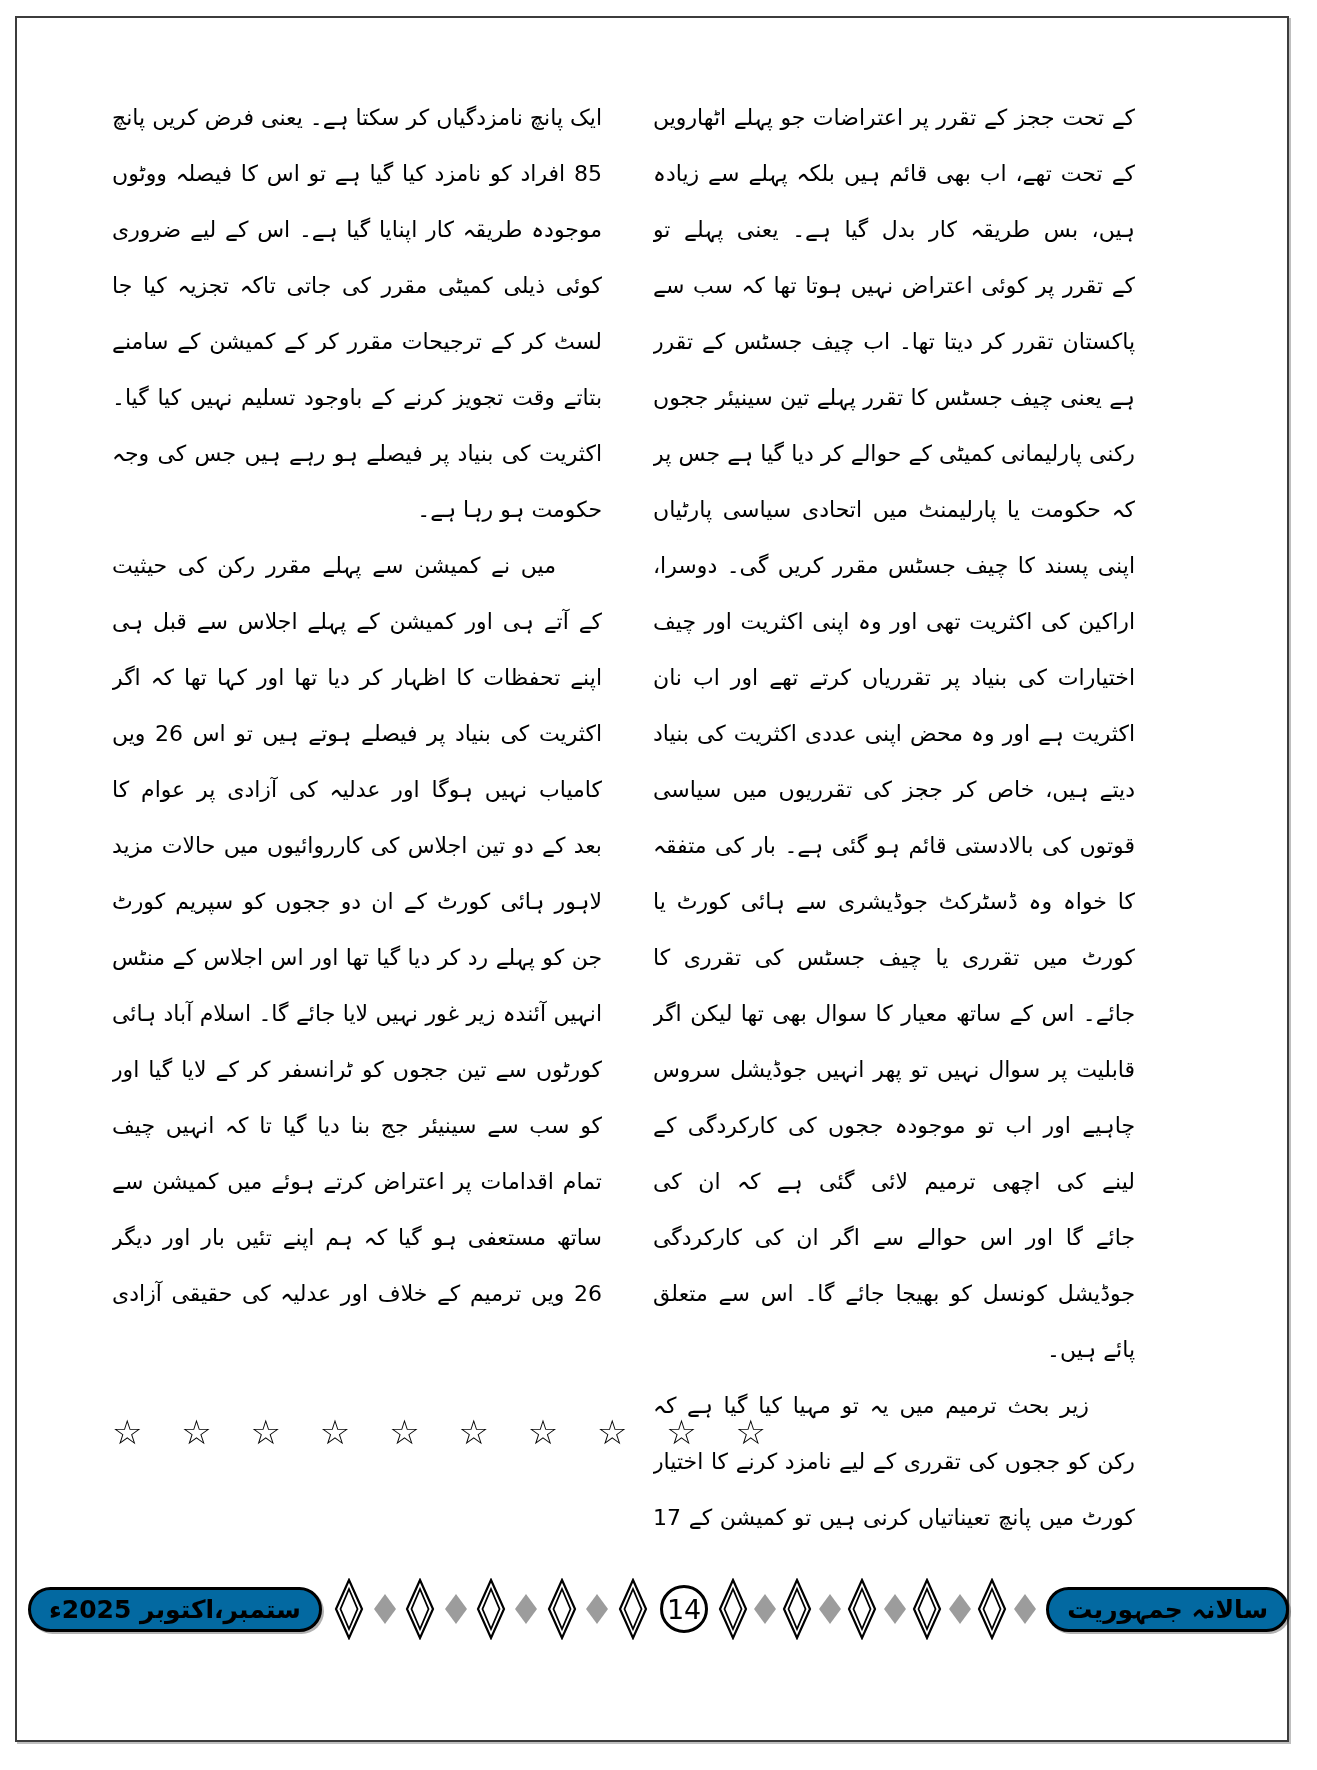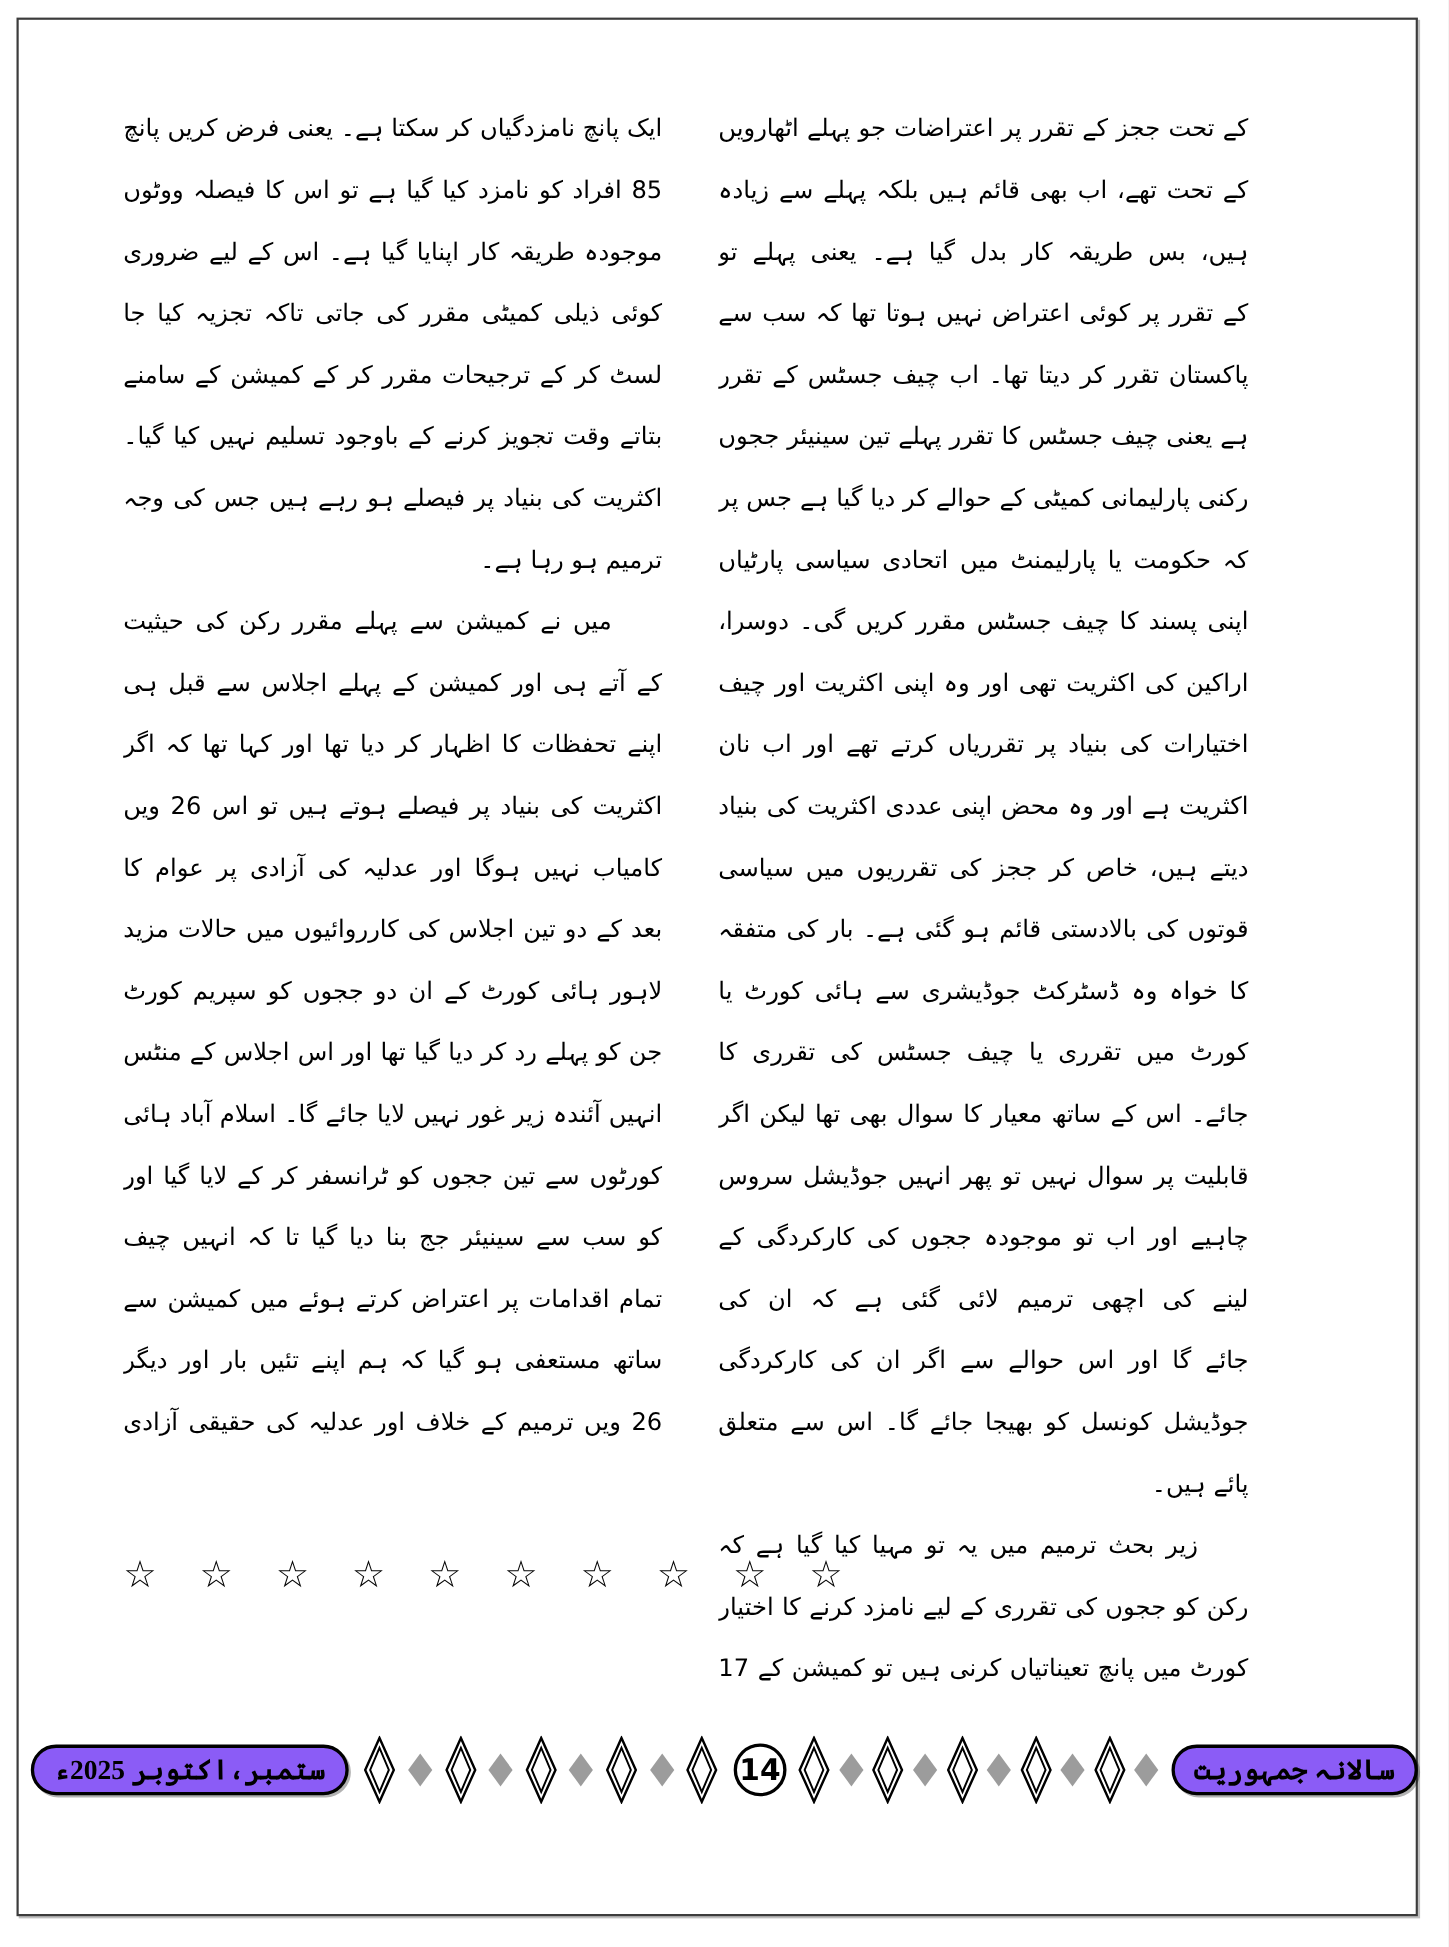--- a/index.html
+++ b/index.html
@@ -34,29 +34,28 @@
     white-space:nowrap;color:#000;
   }
   .footer{
     position:absolute;left:28px;right:28px;top:1576px;height:66px;
     display:flex;align-items:center;gap:4px;
   }
   .pill{
     border:3px solid #000;border-radius:26px;
     padding:5px 18px;font-weight:bold;font-size:25px;
     direction:rtl;white-space:nowrap;
-    display:flex;align-items:center;background:#8b5cf6;
+    display:flex;align-items:center;background:#0369a1;
     box-shadow:2px 2px 0 rgba(0,0,0,0.3);
-    font-family:Liberation Serif, serif;
   }
   .page-badge{
     min-width:48px;height:48px;box-sizing:border-box;
     border:3px solid #000;border-radius:50%;
     display:flex;align-items:center;justify-content:center;
-    font-weight:bold;font-size:27px;background:#fff;flex:0 0 auto;
+    font-weight:normal;font-size:27px;background:#fff;flex:0 0 auto;
   }
   .ornament{
     flex:1;display:flex;align-items:center;justify-content:space-evenly;
     height:66px;overflow:hidden;
   }
   .diamond{display:flex;align-items:center;flex:0 0 auto;}
 </style>
 </head>
 <body>
 
@@ -93,21 +92,21 @@
     </div>
 
   <div class="col col-left">
       <div class="line justify">ایک پانچ نامزدگیاں کر سکتا ہے۔ یعنی فرض کریں پانچ تعیناتیوں کے لیے</div>
       <div class="line justify">85 افراد کو نامزد کیا گیا ہے تو اس کا فیصلہ ووٹوں کی بنیاد پر نہیں ہونا چاہیے جو</div>
       <div class="line justify">موجودہ طریقہ کار اپنایا گیا ہے۔ اس کے لیے ضروری تھا کہ قواعد کے تحت</div>
       <div class="line justify">کوئی ذیلی کمیٹی مقرر کی جاتی تاکہ تجزیہ کیا جا سکے اور ان ناموں کو شارٹ</div>
       <div class="line justify">لسٹ کر کے ترجیحات مقرر کر کے کمیشن کے سامنے پیش کیا جاتا جو قواعد</div>
       <div class="line justify">بتاتے وقت تجویز کرنے کے باوجود تسلیم نہیں کیا گیا۔ اور محض عددی</div>
       <div class="line justify">اکثریت کی بنیاد پر فیصلے ہو رہے ہیں جس کی وجہ سے عوامی سطح پر اعتماد قائم</div>
-      <div class="line end">ترمیم ہو رہا ہے۔</div>
+      <div class="line end">حکومت ہو رہا ہے۔</div>
       <div class="line indent">میں نے کمیشن سے پہلے مقرر رکن کی حیثیت سے زیر بحث ترمیم</div>
       <div class="line justify">کے آتے ہی اور کمیشن کے پہلے اجلاس سے قبل ہی ایک TV انٹرویو میں</div>
       <div class="line justify">اپنے تحفظات کا اظہار کر دیا تھا اور کہا تھا کہ اگر اب بھی کمیشن میں محض عددی</div>
       <div class="line justify">اکثریت کی بنیاد پر فیصلے ہوتے ہیں تو اس 26 ویں ترمیم کا کمیشن بھی</div>
       <div class="line justify">کامیاب نہیں ہوگا اور عدلیہ کی آزادی پر عوام کا اعتماد قائم نہیں ہوگا۔ چنانچہ</div>
       <div class="line justify">بعد کے دو تین اجلاس کی کارروائیوں میں حالات مزید خراب ہو گئے۔</div>
       <div class="line justify">لاہور ہائی کورٹ کے ان دو ججوں کو سپریم کورٹ لانے کی کوشش کی جانے لگی</div>
       <div class="line justify">جن کو پہلے رد کر دیا گیا تھا اور اس اجلاس کے منٹس میں یہ بھی شامل تھا کہ</div>
       <div class="line justify">انہیں آئندہ زیر غور نہیں لایا جائے گا۔ اسلام آباد ہائی کورٹ میں دوسری ہائی</div>
       <div class="line justify">کورٹوں سے تین ججوں کو ٹرانسفر کر کے لایا گیا اور ان میں سے ایک صاحب</div>

